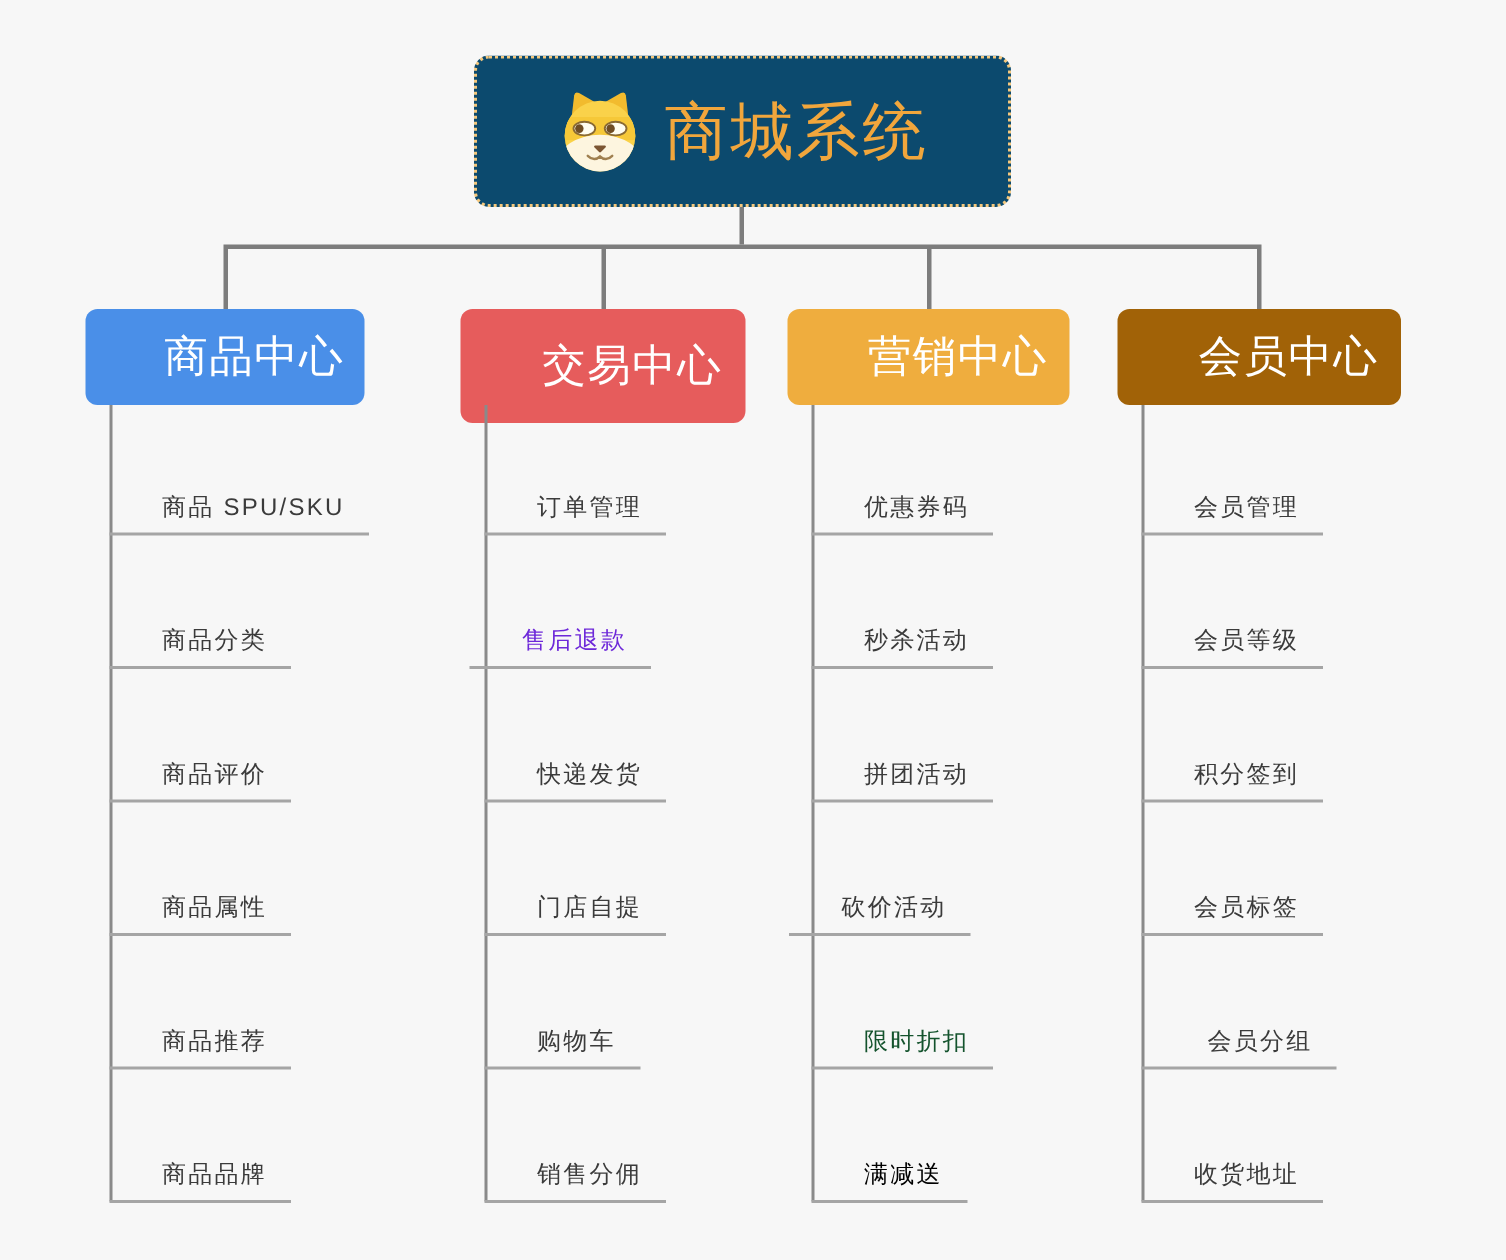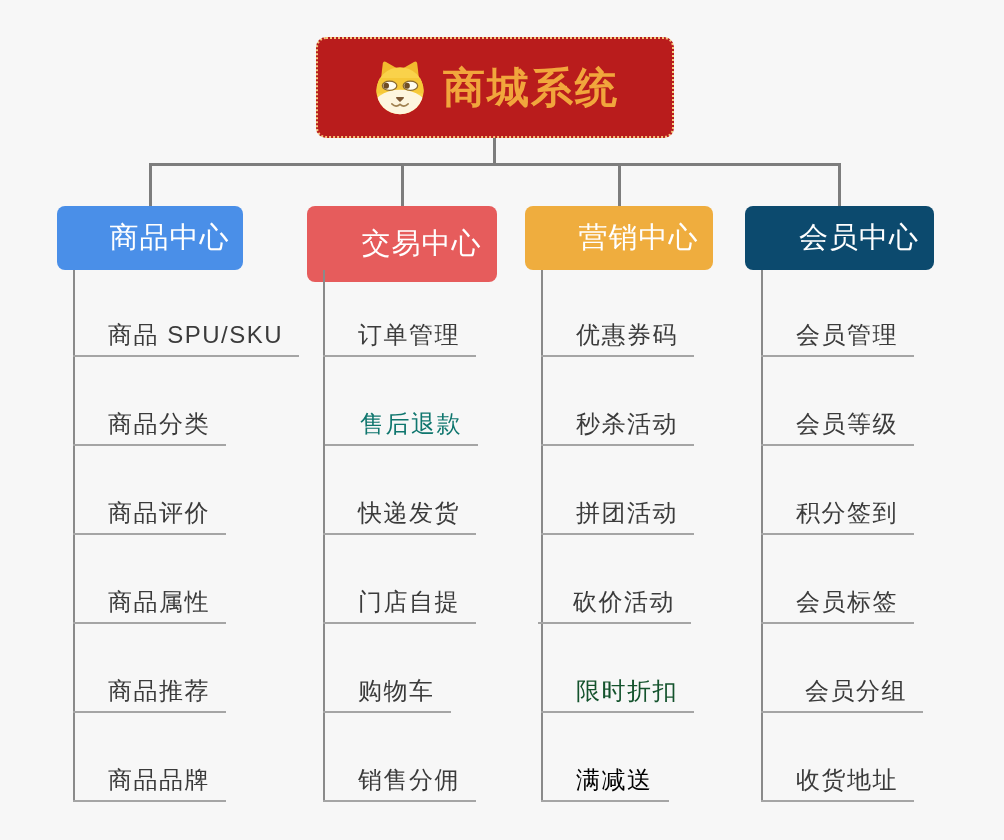--- a/index.html
+++ b/index.html
@@ -13,30 +13,29 @@
     height: 840px;
     background: #f7f7f7;
     overflow: hidden;
   }
   .root-node {
     position: absolute;
     left: 316px;
     top: 37px;
     width: 358px;
     height: 101px;
-    background: #b91c1c;
+    background: #0c4a6e;
     border: 2px dotted #f5c87d;
     border-radius: 10px;
     box-sizing: border-box;
     display: flex;
     align-items: center;
     justify-content: center;
     gap: 14px;
     cursor: pointer;
-    font-weight: bold;
   }
   .root-title {
     font-size: 42px;
     letter-spacing: 2px;
     color: #f1a63c;
     white-space: nowrap;
   }
   .doge {
     display: inline-flex;
     width: 58px;
@@ -64,21 +63,21 @@
   }
   .spine {
     position: absolute;
     width: 2px;
     background: #8a8a8a;
   }
   .child-item {
     position: absolute;
     padding: 0 16px 8px 35px;
     border-bottom: 2px solid #a5a5a5;
-    font-size: 24px;
+    font-size: 16px;
     letter-spacing: 1.5px;
     line-height: 1;
     color: #3b3b3b;
     white-space: nowrap;
     cursor: pointer;
   }
 </style>
 </head>
 <body>
 
@@ -122,34 +121,34 @@
       <div class="spine" style="left: 73px; top: 270px; height: 531px; background: rgb(138, 138, 138);"></div>
       <div class="child-item" style="left: 73px; bottom: 483px; color: rgb(59, 59, 59); border-bottom-color: rgb(165, 165, 165);">商品 SPU/SKU</div>
       <div class="child-item" style="left: 73px; bottom: 394px; color: rgb(59, 59, 59); border-bottom-color: rgb(165, 165, 165);">商品分类</div>
       <div class="child-item" style="left: 73px; bottom: 305px; color: rgb(59, 59, 59); border-bottom-color: rgb(165, 165, 165);">商品评价</div>
       <div class="child-item" style="left: 73px; bottom: 216px; color: rgb(59, 59, 59); border-bottom-color: rgb(165, 165, 165);">商品属性</div>
       <div class="child-item" style="left: 73px; bottom: 127px; color: rgb(59, 59, 59); border-bottom-color: rgb(165, 165, 165); margin-top: 38px;">商品推荐</div>
       <div class="child-item" style="left: 73px; bottom: 38px; color: rgb(59, 59, 59); border-bottom-color: rgb(165, 165, 165); text-align: center;">商品品牌</div>
       <div class="branch-box" style="left: 307px; width: 190px; height: 76px; background: rgb(230, 92, 92);">交易中心</div>
       <div class="spine" style="left: 323px; top: 270px; height: 531px; background: rgb(138, 138, 138);"></div>
       <div class="child-item" style="left: 323px; bottom: 483px; color: rgb(59, 59, 59); border-bottom-color: rgb(165, 165, 165);">订单管理</div>
-      <div class="child-item" style="left: 325px; bottom: 394px; color: #0f766e; border-bottom-color: rgb(165, 165, 165);">售后退款</div>
+      <div class="child-item" style="left: 313px; bottom: 394px; color: #6d28d9; border-bottom-color: rgb(165, 165, 165);">售后退款</div>
       <div class="child-item" style="left: 323px; bottom: 305px; color: rgb(59, 59, 59); border-bottom-color: rgb(165, 165, 165);">快递发货</div>
       <div class="child-item" style="left: 323px; bottom: 216px; color: rgb(59, 59, 59); border-bottom-color: rgb(165, 165, 165);">门店自提</div>
       <div class="child-item" style="left: 323px; bottom: 127px; color: rgb(59, 59, 59); border-bottom-color: rgb(165, 165, 165);">购物车</div>
       <div class="child-item" style="left: 323px; bottom: 38px; color: rgb(59, 59, 59); border-bottom-color: rgb(165, 165, 165);">销售分佣</div>
       <div class="branch-box" style="left: 525px; width: 188px; height: 64px; background: rgb(239, 173, 62);">营销中心</div>
       <div class="spine" style="left: 541px; top: 270px; height: 531px; background: rgb(138, 138, 138);"></div>
       <div class="child-item" style="left: 541px; bottom: 483px; color: rgb(59, 59, 59); border-bottom-color: rgb(165, 165, 165);">优惠券码</div>
       <div class="child-item" style="left: 541px; bottom: 394px; color: rgb(59, 59, 59); border-bottom-color: rgb(165, 165, 165);">秒杀活动</div>
       <div class="child-item" style="left: 541px; bottom: 305px; color: rgb(59, 59, 59); border-bottom-color: rgb(165, 165, 165);">拼团活动</div>
-      <div class="child-item" style="left: 538px; bottom: 216px; color: rgb(59, 59, 59); border-bottom-color: rgb(165, 165, 165);">砍价活动</div>
+      <div class="child-item" style="left: 526px; bottom: 216px; color: rgb(59, 59, 59); border-bottom-color: rgb(165, 165, 165);">砍价活动</div>
       <div class="child-item" style="left: 541px; bottom: 127px; color: #14532d; border-bottom-color: rgb(165, 165, 165);">限时折扣</div>
       <div class="child-item" style="left: 541px; bottom: 38px; color: #000000; border-bottom-color: rgb(165, 165, 165);">满减送</div>
-      <div class="branch-box" style="left: 745px; width: 189px; height: 64px; background: #0c4a6e;">会员中心</div>
+      <div class="branch-box" style="left: 745px; width: 189px; height: 64px; background: #a16207;">会员中心</div>
       <div class="spine" style="left: 761px; top: 270px; height: 531px; background: rgb(138, 138, 138);"></div>
       <div class="child-item" style="left: 761px; bottom: 483px; color: rgb(59, 59, 59); border-bottom-color: rgb(165, 165, 165);">会员管理</div>
       <div class="child-item" style="left: 761px; bottom: 394px; color: rgb(59, 59, 59); border-bottom-color: rgb(165, 165, 165);">会员等级</div>
       <div class="child-item" style="left: 761px; bottom: 305px; color: rgb(59, 59, 59); border-bottom-color: rgb(165, 165, 165);">积分签到</div>
       <div class="child-item" style="left: 761px; bottom: 216px; color: rgb(59, 59, 59); border-bottom-color: rgb(165, 165, 165);">会员标签</div>
       <div class="child-item" style="left: 761px; bottom: 127px; color: rgb(59, 59, 59); border-bottom-color: rgb(165, 165, 165); padding-left: 44px;">会员分组</div>
       <div class="child-item" style="left: 761px; bottom: 38px; color: rgb(59, 59, 59); border-bottom-color: rgb(165, 165, 165);">收货地址</div>
     </div>
 
 </div>

